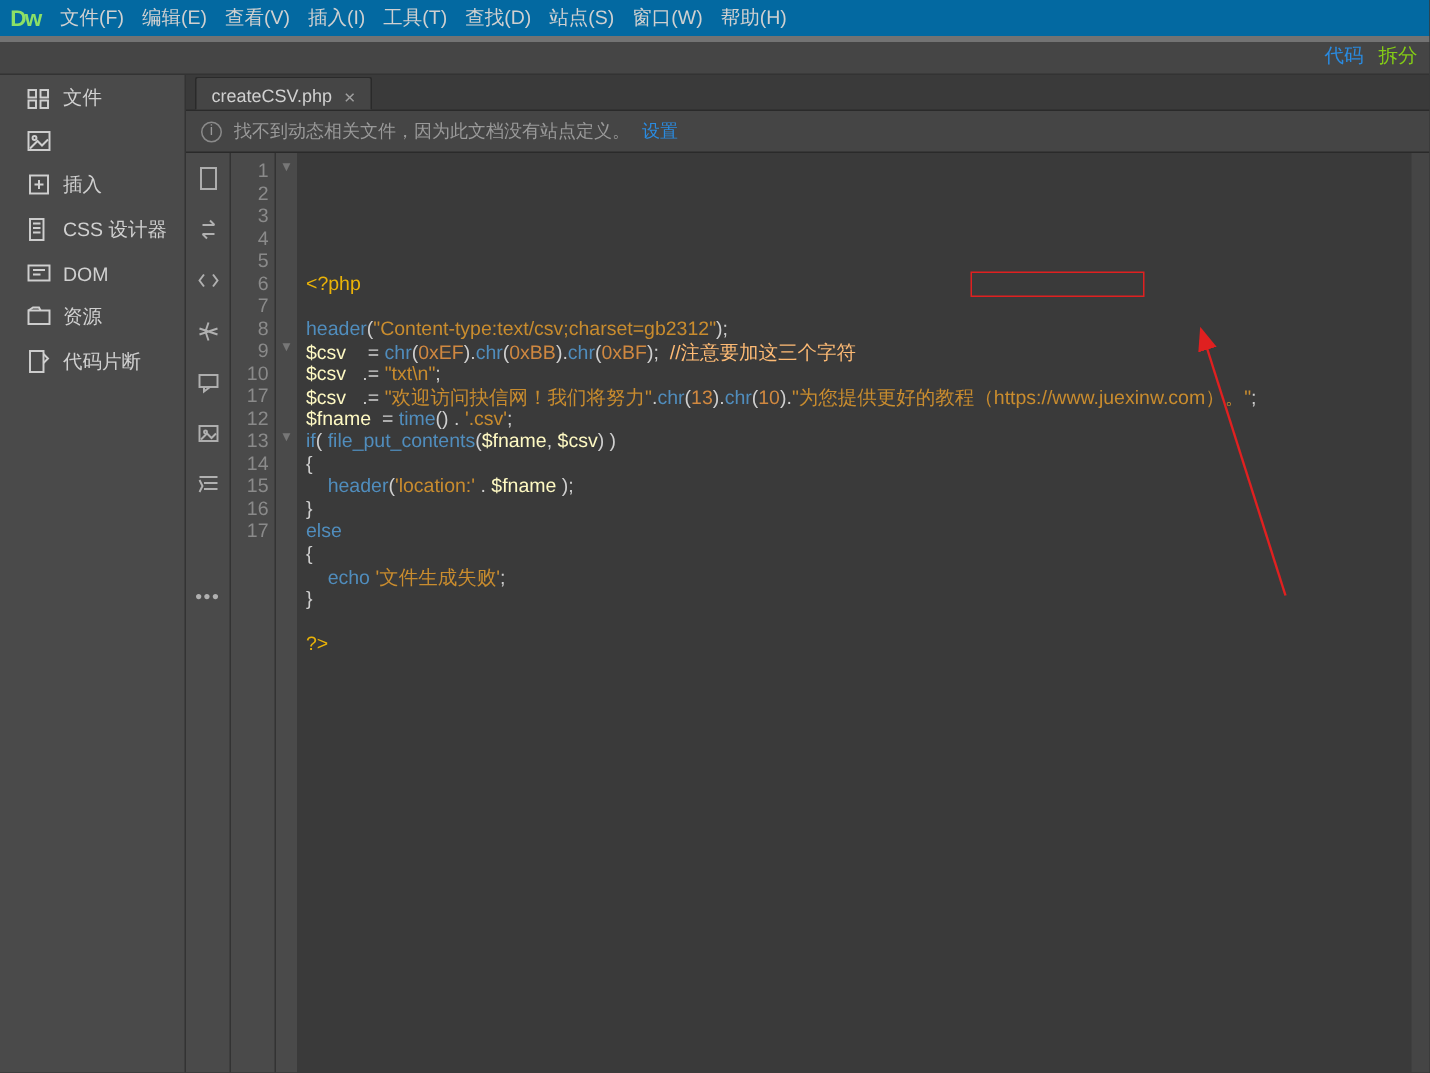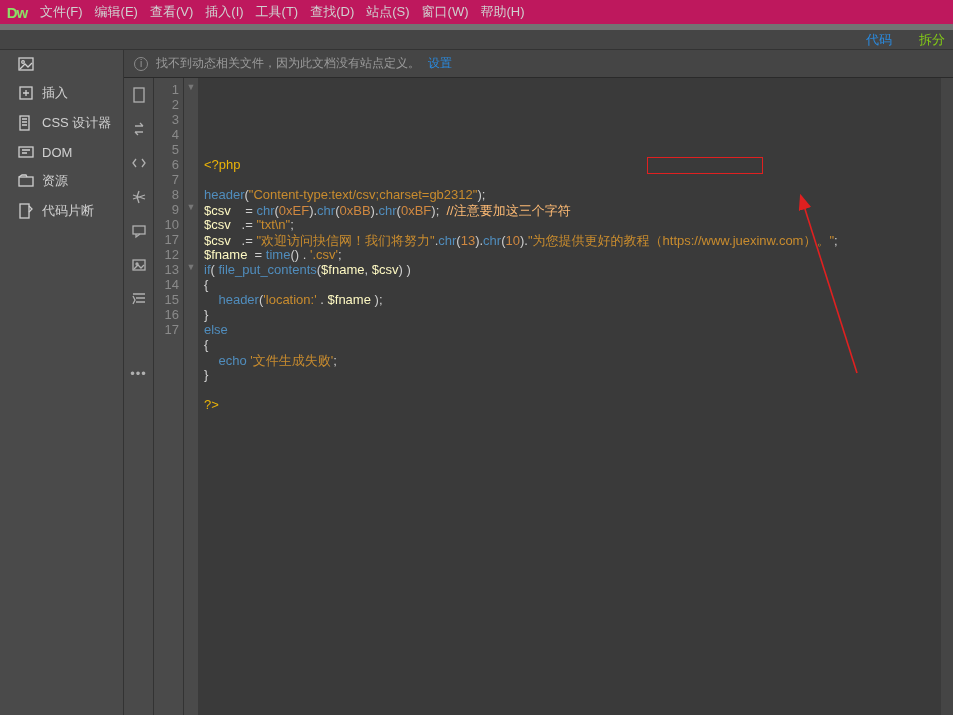--- a/index.html
+++ b/index.html
@@ -1,24 +1,24 @@
 <!DOCTYPE html>
 <html><head>
 <meta charset="utf-8">
 <style>
   * { margin: 0; padding: 0; box-sizing: border-box; }
   html, body { width: 953px; height: 715px; background: #3a3a3a; font-family: "Segoe UI", "Helvetica Neue", Arial, sans-serif; font-size: 13px; color: #c0c0c0; overflow: hidden; }
 
   
-  .menubar { height: 24px; background: #be185d; display: flex; align-items: center; padding-left: 4px; gap: 4px; }
+  .menubar { height: 24px; background: #0369a1; display: flex; align-items: center; padding-left: 4px; gap: 4px; }
   .dw-logo { width: 26px; height: 20px; display: flex; align-items: center; justify-content: center; color: #8ce066; font-weight: 700; font-size: 15px; letter-spacing: -1px; }
   .menu-item { padding: 12px 6px; color: #d0d0d0; white-space: nowrap; cursor: default; }
 
   
-  .toolstrip { height: 26px; background: #454545; border-top: 6px solid #737373; border-bottom: 1px solid #333; display: flex; align-items: center; justify-content: flex-end; padding-right: 8px; gap: 27px; }
+  .toolstrip { height: 26px; background: #454545; border-top: 4px solid #737373; border-bottom: 1px solid #333; display: flex; justify-content: flex-end; padding-right: 8px; gap: 10px; }
   .toolstrip .tool-link { color: #2a8be0; font-size: 13px; cursor: pointer; }
   .toolstrip .tool-link.plain { color: #84cc16; }
 
   
   .workspace { display: flex; height: calc(715px - 24px - 26px); }
 
   
   .stripe { width: 8px; background: #4a4a4a; }
 
   
@@ -100,20 +100,31 @@
 </div>
 
 <div class="workspace">
 
   <div class="stripe"></div>
 
   <div class="leftpanel" id="leftpanel">
       <div class="panel-item">
         <span class="panel-icon">
           <svg viewBox="0 0 16 16">
+            <rect x="1" y="3" width="5" height="5"></rect>
+            <rect x="9" y="3" width="5" height="5"></rect>
+            <rect x="1" y="10" width="5" height="5"></rect>
+            <rect x="9" y="10" width="5" height="5"></rect>
+          </svg>
+        </span>
+        <span>文件</span>
+      </div>
+      <div class="panel-item">
+        <span class="panel-icon">
+          <svg viewBox="0 0 16 16">
             <rect x="1" y="2" width="14" height="12"></rect>
             <circle cx="5" cy="6" r="1.3"></circle>
             <path d="M2 13 L7 8 L10 11 L14 7"></path>
           </svg>
         </span>
       </div>
       <div class="panel-item">
         <span class="panel-icon">
           <svg viewBox="0 0 16 16">
             <rect x="2" y="2" width="12" height="12"></rect>
@@ -155,20 +166,26 @@
             <rect x="2" y="1" width="9" height="14"></rect>
             <path d="M11 3 L14 6 L11 9"></path>
           </svg>
         </span>
         <span>代码片断</span>
       </div>
     </div>
 
   <div class="editor-area">
 
+    <div class="tabstrip">
+      <div class="tab">
+        <span>createCSV.php</span>
+        <span class="close">×</span>
+      </div>
+    </div>
 
     <div class="msgbar">
       <span class="info-icon">i</span>
       <span>找不到动态相关文件，因为此文档没有站点定义。</span>
       <span class="link">设置</span>
     </div>
 
     <div class="coderow">
 
       <div class="code-toolbar" id="code-toolbar">

